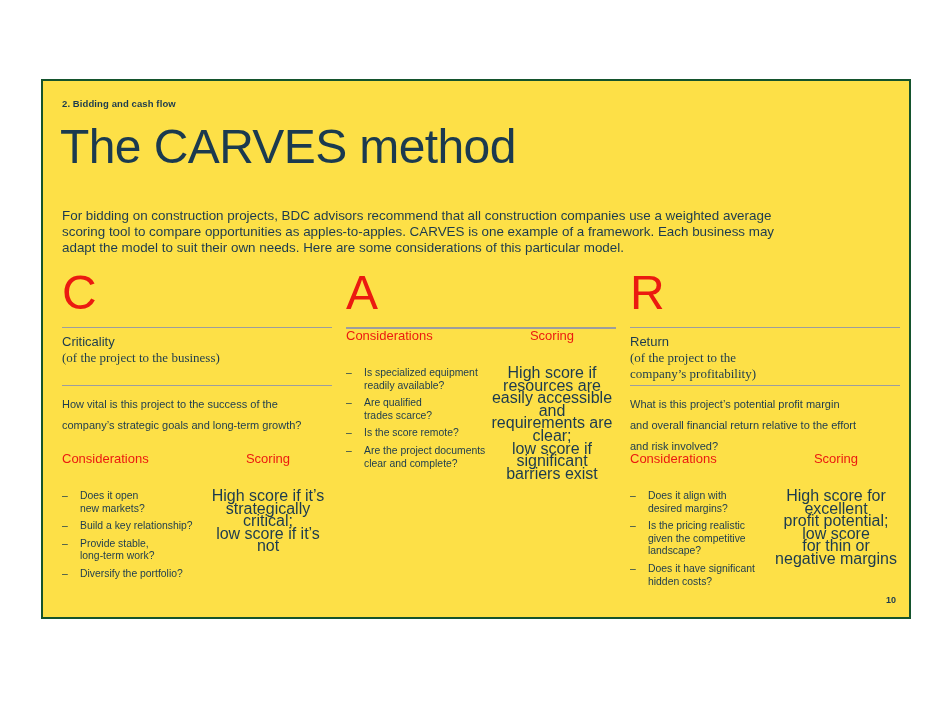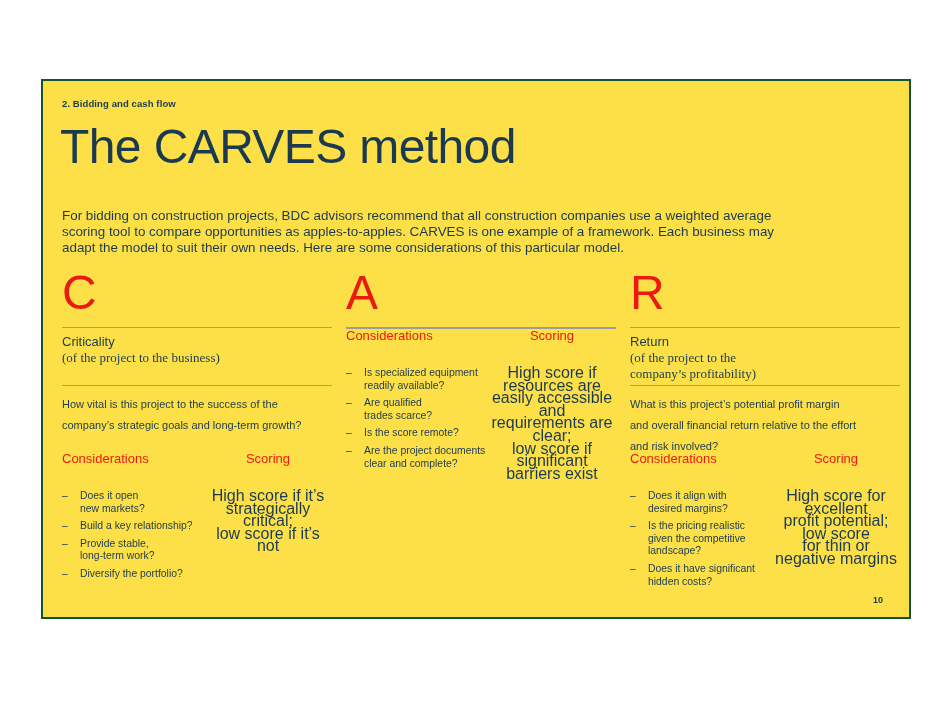--- a/index.html
+++ b/index.html
@@ -132,21 +132,21 @@
   .stext {
     font-size: 16px;
     line-height: 12.6px;
     font-weight: 500;
     white-space: pre-line;
     color: #1b3a4f;
   }
 
   .page-number {
     position: absolute;
-    right: 26px; bottom: 12px;
+    right: 13px; bottom: 12px;
     font-size: 9px;
     font-weight: 700;
     color: #1b3a4f;
   }
 </style>
 </head>
 <body>
 
 <div class="canvas">
   <div class="card">

